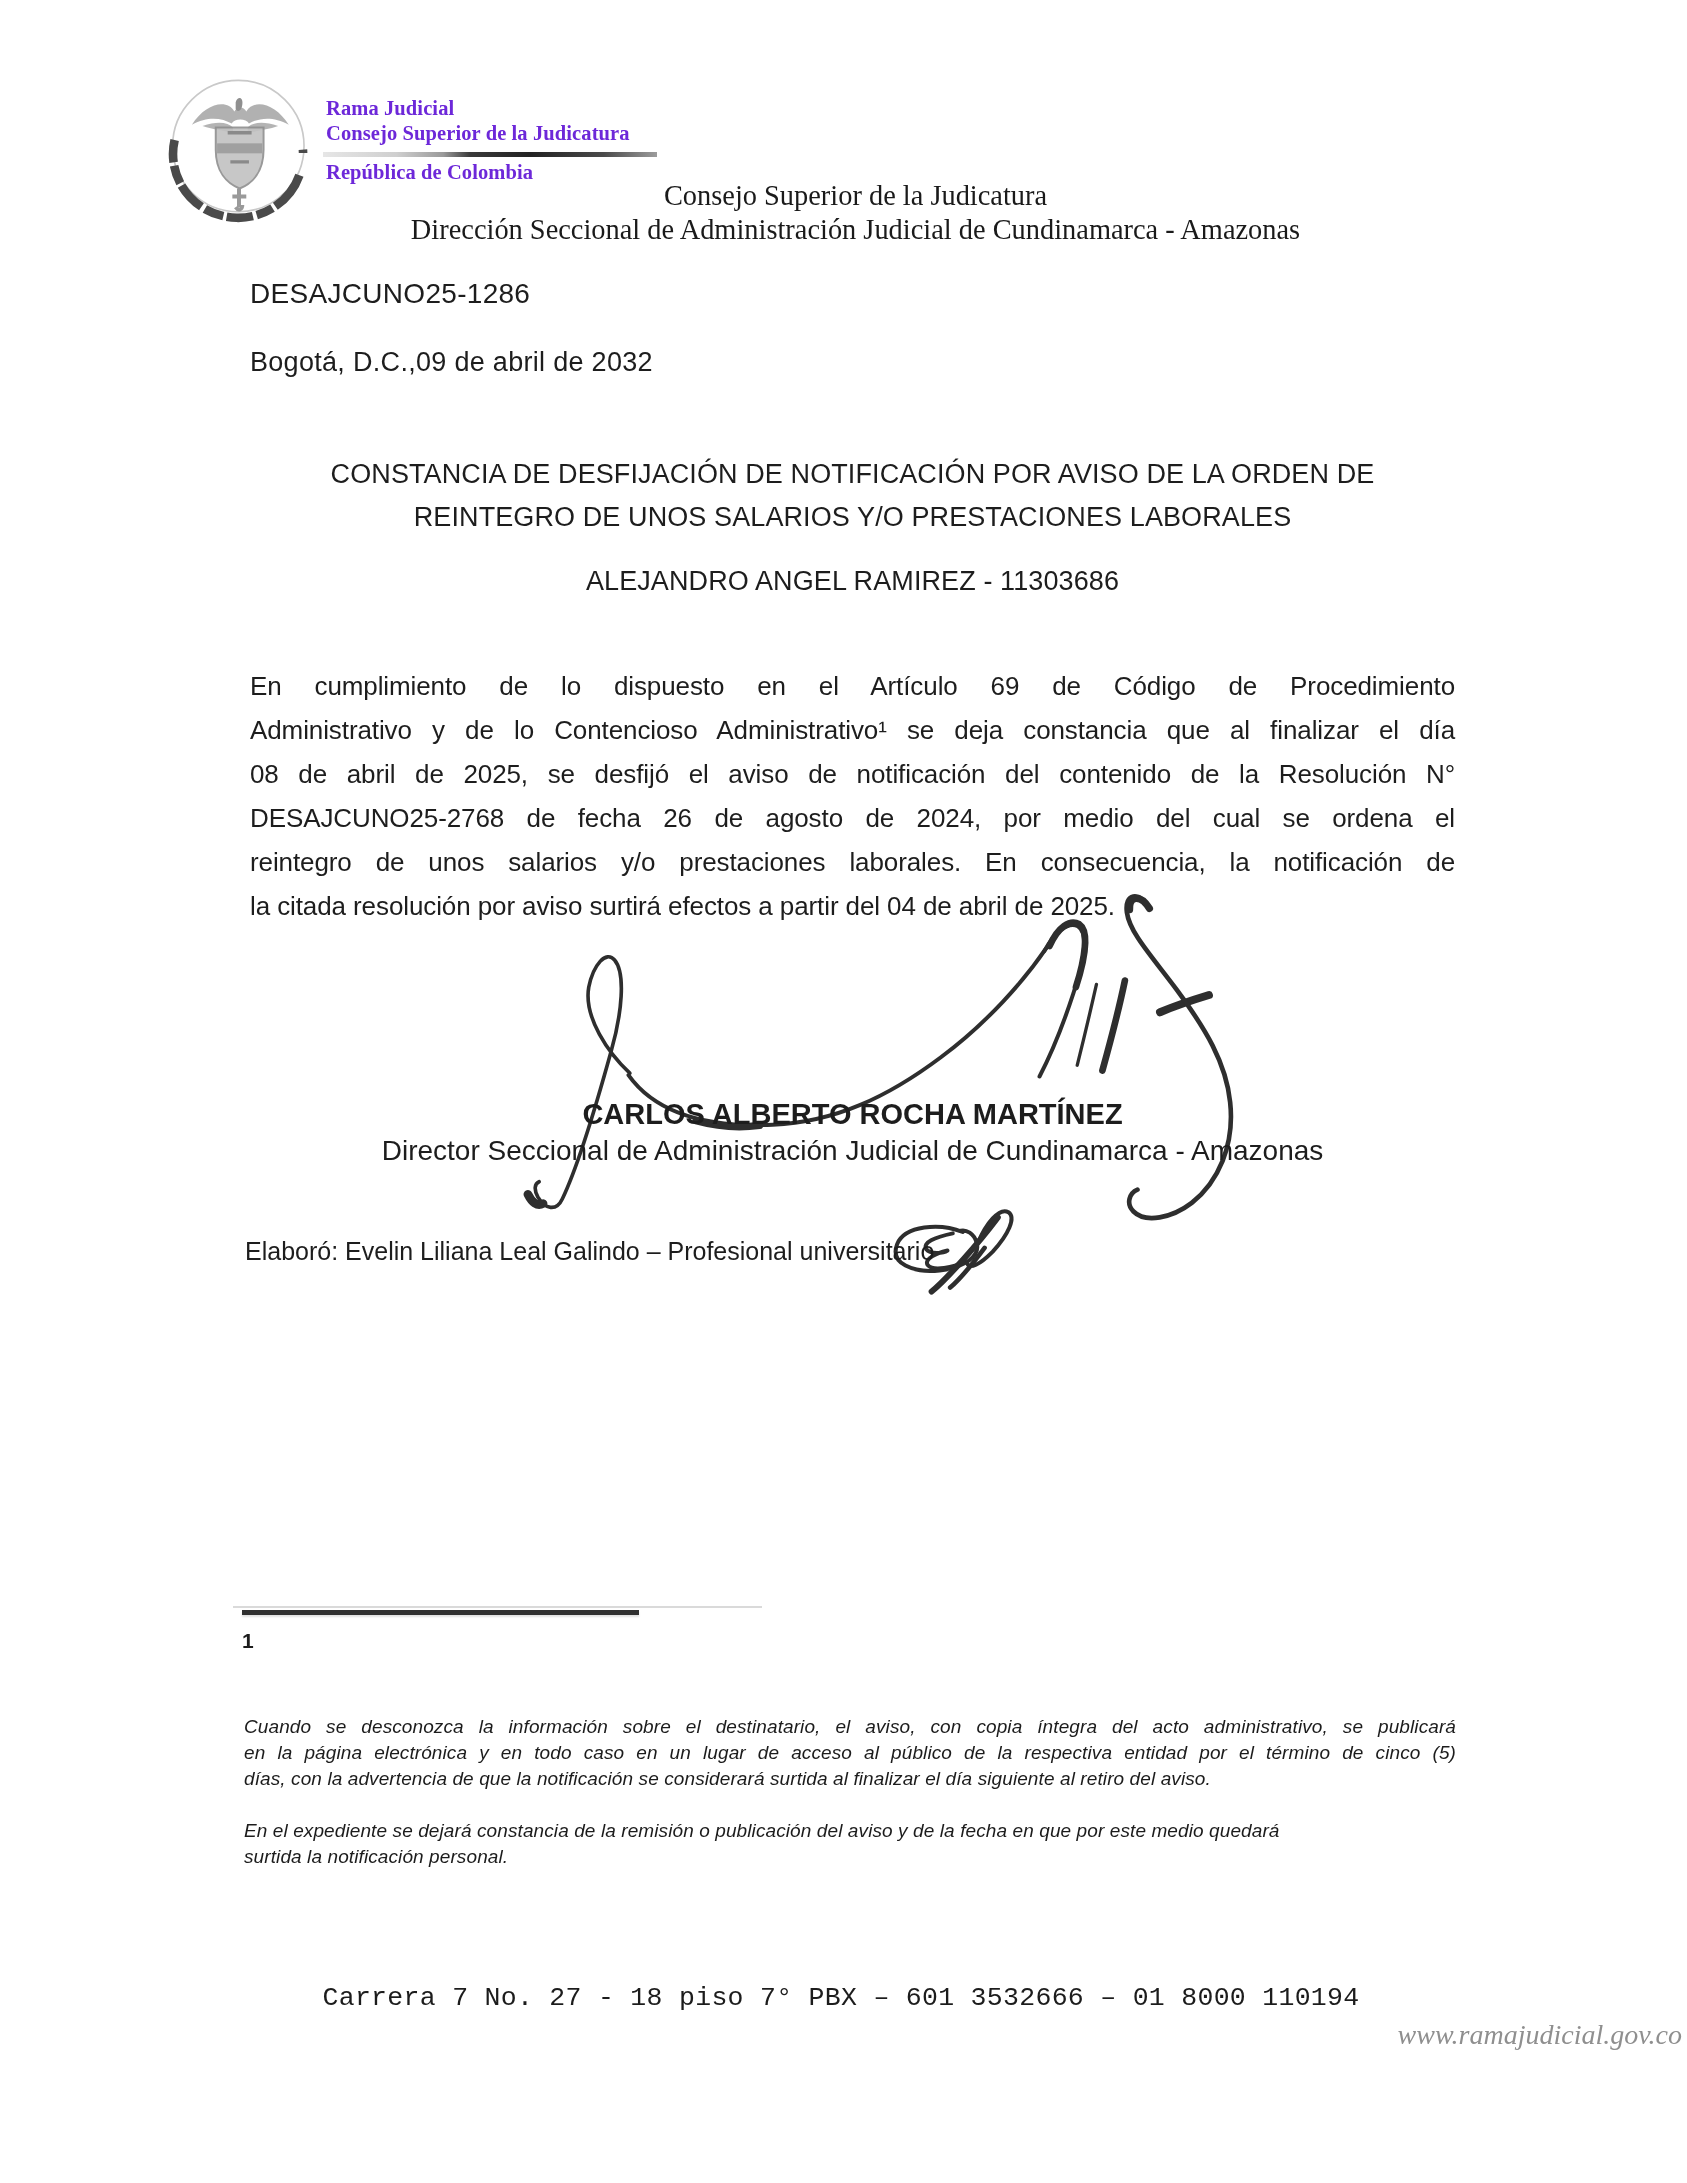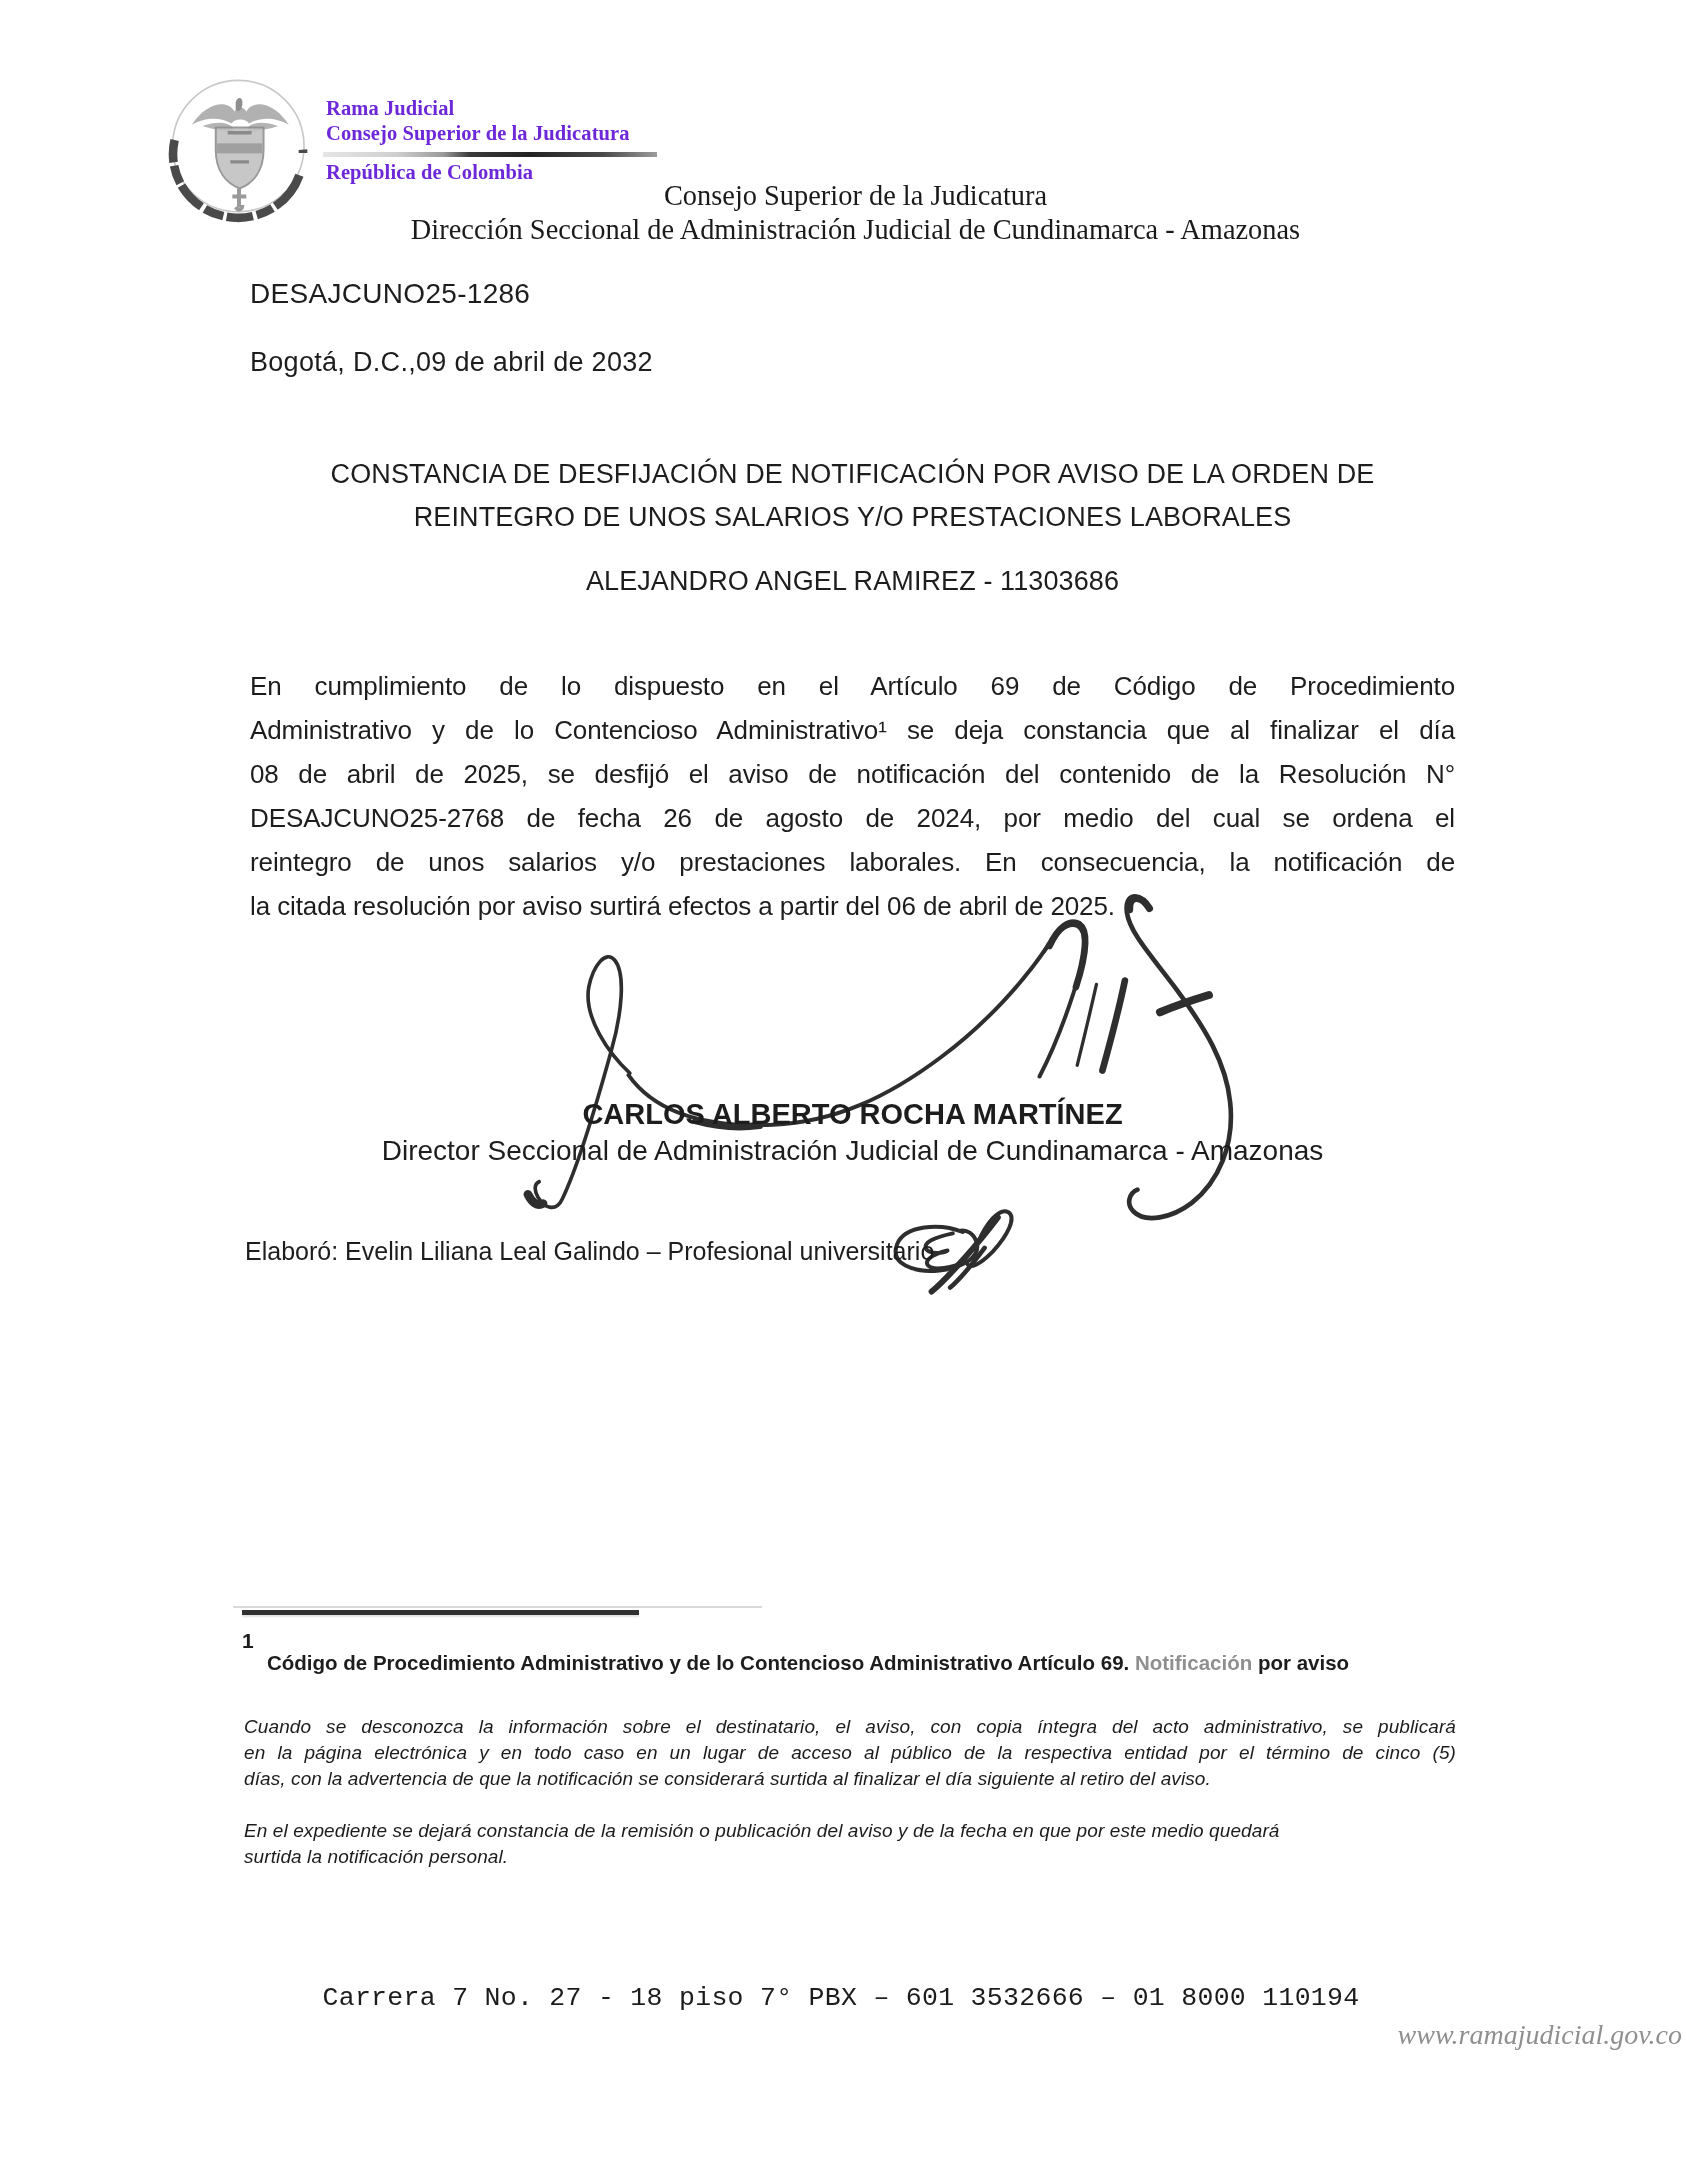--- a/index.html
+++ b/index.html
@@ -71,21 +71,21 @@
     <div>REINTEGRO DE UNOS SALARIOS Y/O PRESTACIONES LABORALES</div>
   </div>
   <div class="abs title-wrap" style="top:560px">ALEJANDRO ANGEL RAMIREZ - 11303686</div>
 
   <div class="abs body-wrap">
     <div class="jl">En cumplimiento de lo dispuesto en el Artículo 69 de Código de Procedimiento</div>
     <div class="jl">Administrativo y de lo Contencioso Administrativo¹ se deja constancia que al finalizar el día</div>
     <div class="jl">08 de abril de 2025, se desfijó el aviso de notificación del contenido de la Resolución N°</div>
     <div class="jl">DESAJCUNO25-2768 de fecha 26 de agosto de 2024, por medio del cual se ordena el</div>
     <div class="jl">reintegro de unos salarios y/o prestaciones laborales. En consecuencia, la notificación de</div>
-    <div class="ll">la citada resolución por aviso surtirá efectos a partir del 06 de abril de 2025.</div>
+    <div class="ll">la citada resolución por aviso surtirá efectos a partir del 04 de abril de 2025.</div>
   </div>
 
   <svg class="abs" style="left:463px;top:860px" width="834" height="470" viewBox="0 0 1260 710" fill="none" stroke="#1f1f1f" stroke-linecap="round" stroke-linejoin="round" opacity="0.93">
 
     <path d="M 252,322 C 220,292 182,238 190,192 C 197,158 216,136 229,151 C 246,171 240,232 224,288
              C 200,375 174,462 150,512 C 141,531 124,528 113,509 C 107,498 108,489 115,486" stroke-width="5.5"></path>
     <path d="M 98,505 C 104,517 112,524 121,519" stroke-width="13"></path>
 
     <path d="M 250,325 C 295,388 378,404 468,400 C 562,396 642,358 722,298 C 792,246 848,182 882,132" stroke-width="6"></path>
     <path d="M 352,394 C 385,403 418,405 448,401" stroke-width="11"></path>
@@ -110,23 +110,20 @@
 
   <div class="abs sig-name" style="top:1098px">CARLOS ALBERTO ROCHA MARTÍNEZ</div>
   <div class="abs sig-role" style="top:1135px">Director Seccional de Administración Judicial de Cundinamarca - Amazonas</div>
 
   <div class="abs elaboro" style="top:1237px">Elaboró: Evelin Liliana Leal Galindo – Profesional universitario</div>
 
   <div class="abs fn-sep-ghost"></div>
   <div class="abs fn-sep"></div>
 
   <div class="abs fn-marker">1</div>
-  <div class="abs fn-head">
-    <span>Código de Procedimiento Administrativo y de lo Contencioso Administrativo Artículo 69.</span><span class="gray"> Notificación</span><span> por aviso</span>
-  </div>
 
   <div class="abs fn-body" style="top:1714px">
     <div class="jl">Cuando se desconozca la información sobre el destinatario, el aviso, con copia íntegra del acto administrativo, se publicará</div>
     <div class="jl">en la página electrónica y en todo caso en un lugar de acceso al público de la respectiva entidad por el término de cinco (5)</div>
     <div class="ll">días, con la advertencia de que la notificación se considerará surtida al finalizar el día siguiente al retiro del aviso.</div>
   </div>
   <div class="abs fn-body" style="top:1818px">
     <div class="ll">En el expediente se dejará constancia de la remisión o publicación del aviso y de la fecha en que por este medio quedará</div>
     <div class="ll">surtida la notificación personal.</div>
   </div>

